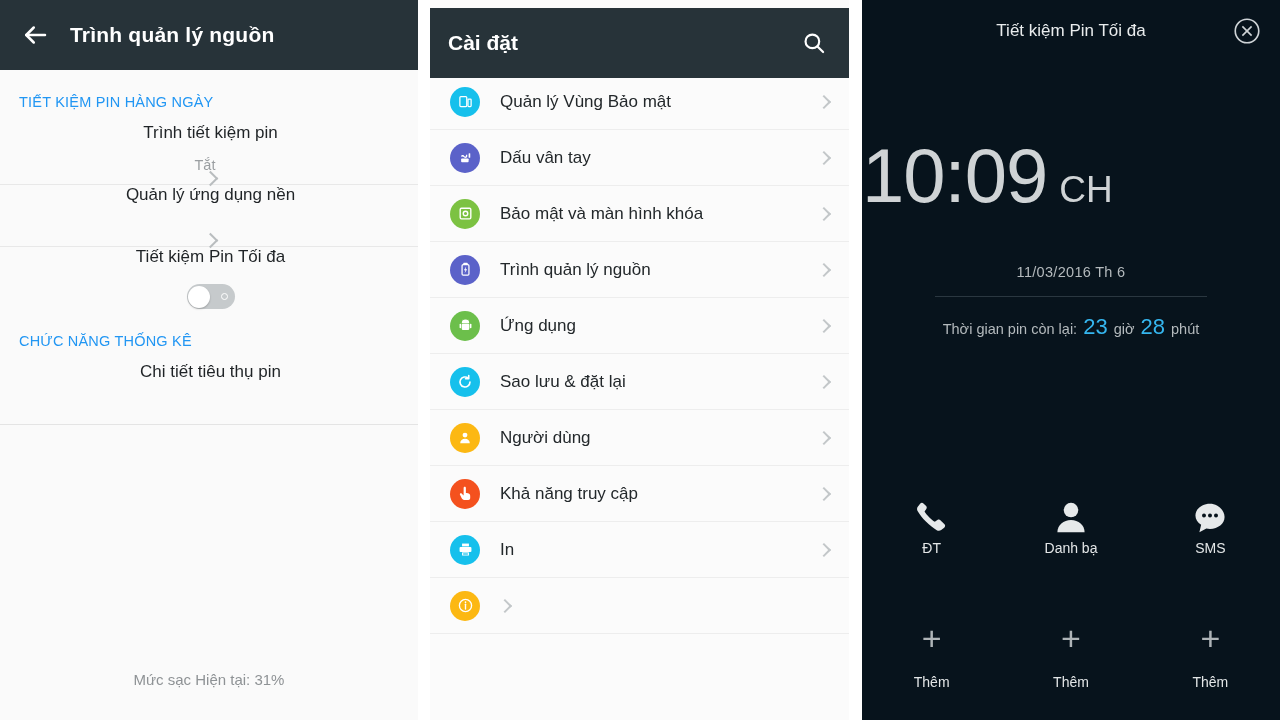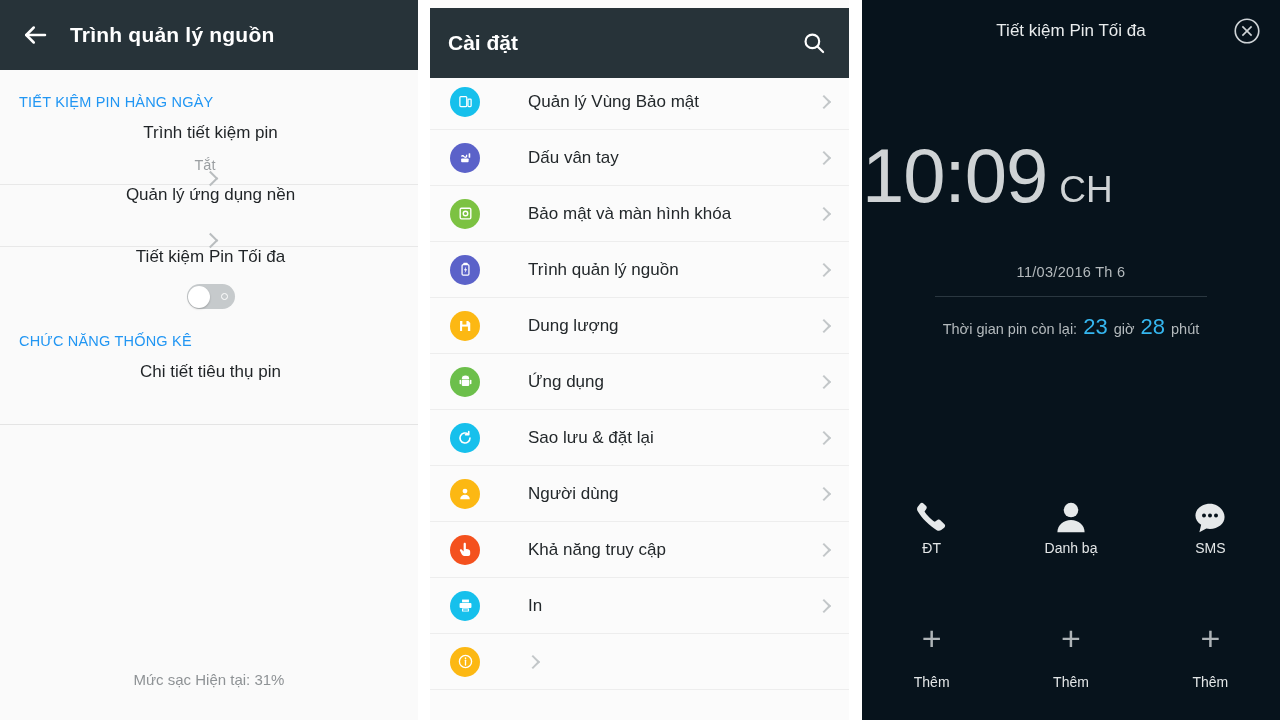--- a/index.html
+++ b/index.html
@@ -84,21 +84,20 @@
     gap: 42px;
   }
   .p2-title { color: #fff; font-size: 21px; font-weight: bold; flex: 1; }
   .search-icon { width: 26px; height: 26px; flex: none; }
   .p2-list { position: absolute; top: 0; left: 0; width: 100%; }
   .p2-row {
     height: 56px; display: flex; align-items: center;
     padding: 0 20px 0 20px;
     border-bottom: 1px solid #ededed;
     background: #fbfbfb;
-    gap: 28px;
   }
   .p2-ico {
     width: 30px; height: 30px; border-radius: 50%; flex: none;
     margin-right: 20px;
     display: flex; align-items: center; justify-content: center;
   }
   .p2-ico svg { display: block; }
   .p2-label { flex: 1; font-size: 17px; color: #23282b; }
   .chev2 {
     width: 10px; height: 10px; flex: none;
@@ -257,31 +256,20 @@
           <svg width="15" height="15" viewBox="0 0 24 24" fill="none" stroke="#ffffff" stroke-width="2">
             <rect x="6.5" y="4" width="11" height="17" rx="1.8"></rect>
             <line x1="9.5" y1="2.4" x2="14.5" y2="2.4" stroke-width="2.4" stroke-linecap="round"></line>
             <polygon points="13,7 9.5,13.3 11.8,13.3 10.6,18 14.6,11.6 12.2,11.6" fill="#ffffff" stroke="none"></polygon>
           </svg>
         </div>
         <div class="p2-label">Trình quản lý nguồn</div>
         <div class="chev2"></div>
       </div>
 
-      <div class="p2-row">
-        <div class="p2-ico" style="background:#fcb813;">
-          <svg width="14" height="14" viewBox="0 0 24 24" fill="#ffffff">
-            <path d="M3.5 3.5h14L21 7v13.5H3.5z"></path>
-            <rect x="7.5" y="3.5" width="7" height="6" fill="#fcb813"></rect>
-            <rect x="7" y="13" width="10" height="7.5" fill="#fcb813"></rect>
-          </svg>
-        </div>
-        <div class="p2-label">Dung lượng</div>
-        <div class="chev2"></div>
-      </div>
 
       <div class="p2-row">
         <div class="p2-ico" style="background:#6cbf4b;">
           <svg width="15" height="15" viewBox="0 0 24 24" fill="#ffffff">
             <rect x="6" y="9" width="12" height="10" rx="2"></rect>
             <rect x="2.5" y="9" width="2.6" height="7.5" rx="1.3"></rect>
             <rect x="18.9" y="9" width="2.6" height="7.5" rx="1.3"></rect>
             <path d="M6 8.2a6 6 0 0 1 12 0z"></path>
             <line x1="7.8" y1="3" x2="9.2" y2="5.4" stroke="#ffffff" stroke-width="1.3"></line>
             <line x1="16.2" y1="3" x2="14.8" y2="5.4" stroke="#ffffff" stroke-width="1.3"></line>

